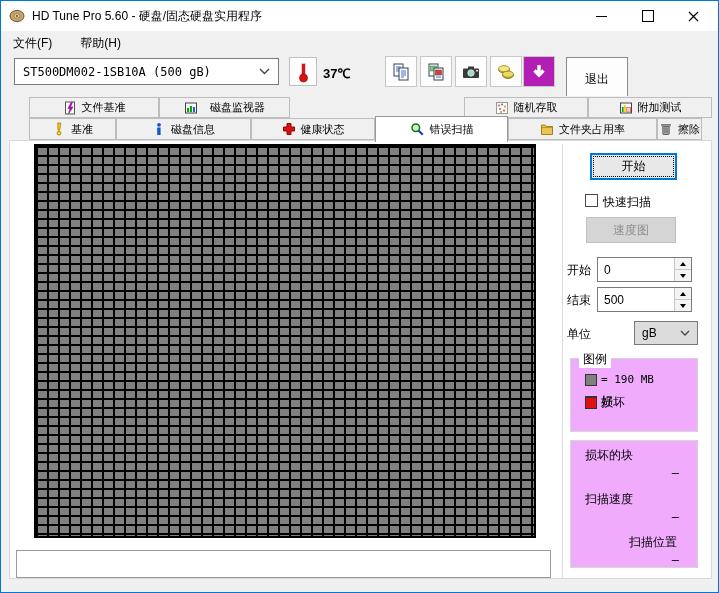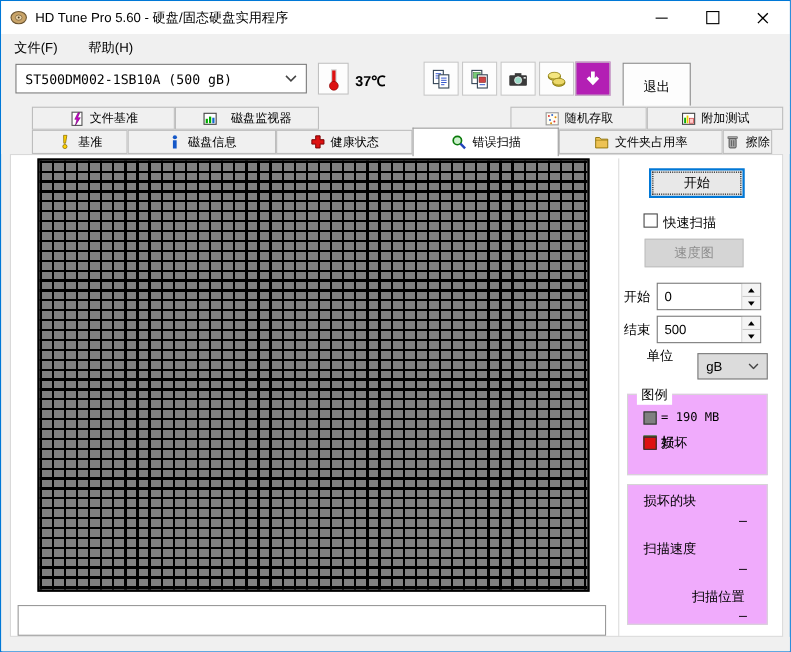--- a/index.html
+++ b/index.html
@@ -296,21 +296,21 @@
     <span class="spinbtns">
       <span class="spinbtn">
           <i class="tri-up"></i>
         </span>
       <span class="spinbtn">
           <i class="tri-down"></i>
         </span>
     </span>
   </div>
 
-  <div class="abs rz flabel" style="top:314px;margin-left:21px;">单位</div>
+  <div class="abs rz flabel" style="top:325px;">单位</div>
   <div id="unitcombo" class="abs rz">
     <span>gB</span>
     <svg width="10" height="6" viewBox="0 0 10 6">
         <path d="M1 1 L5 5 L9 1" fill="none" stroke="#444" stroke-width="1.3"></path>
       </svg>
   </div>
 
   <div id="legendbox" class="abs rz groupbox">
     <span class="gb-title">图例</span>
     <div class="legrow" style="top:14px;">

